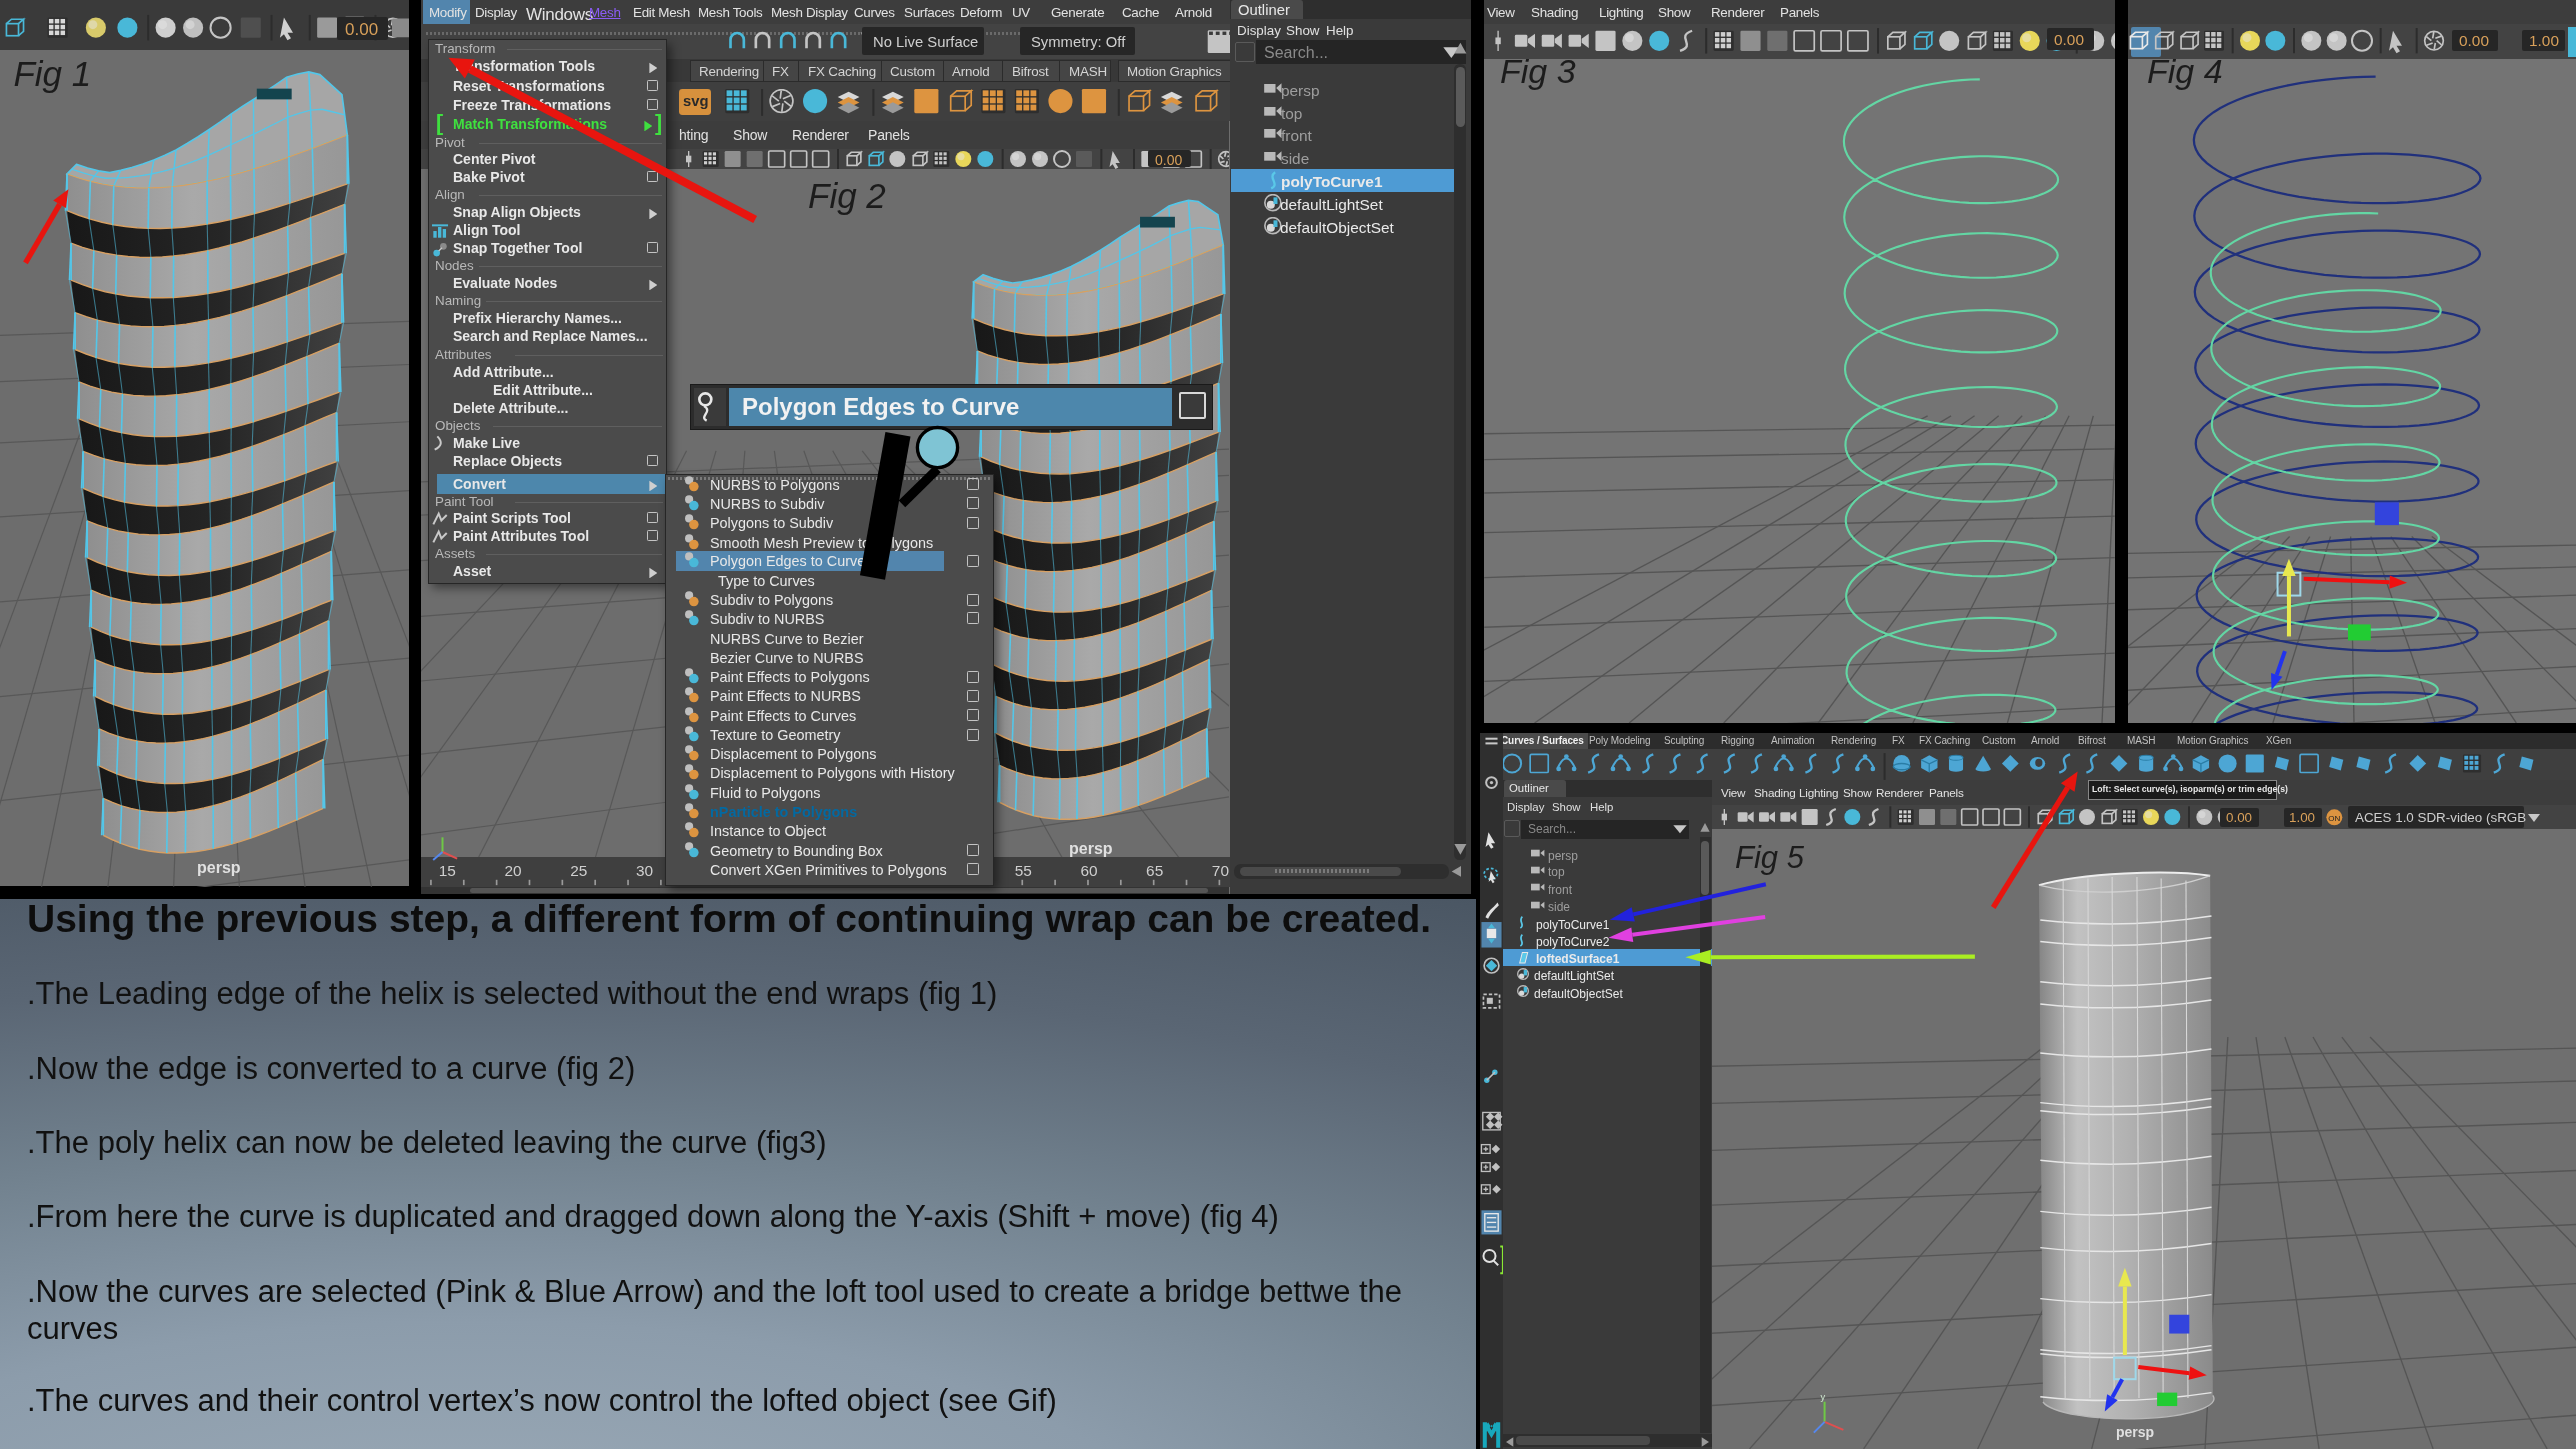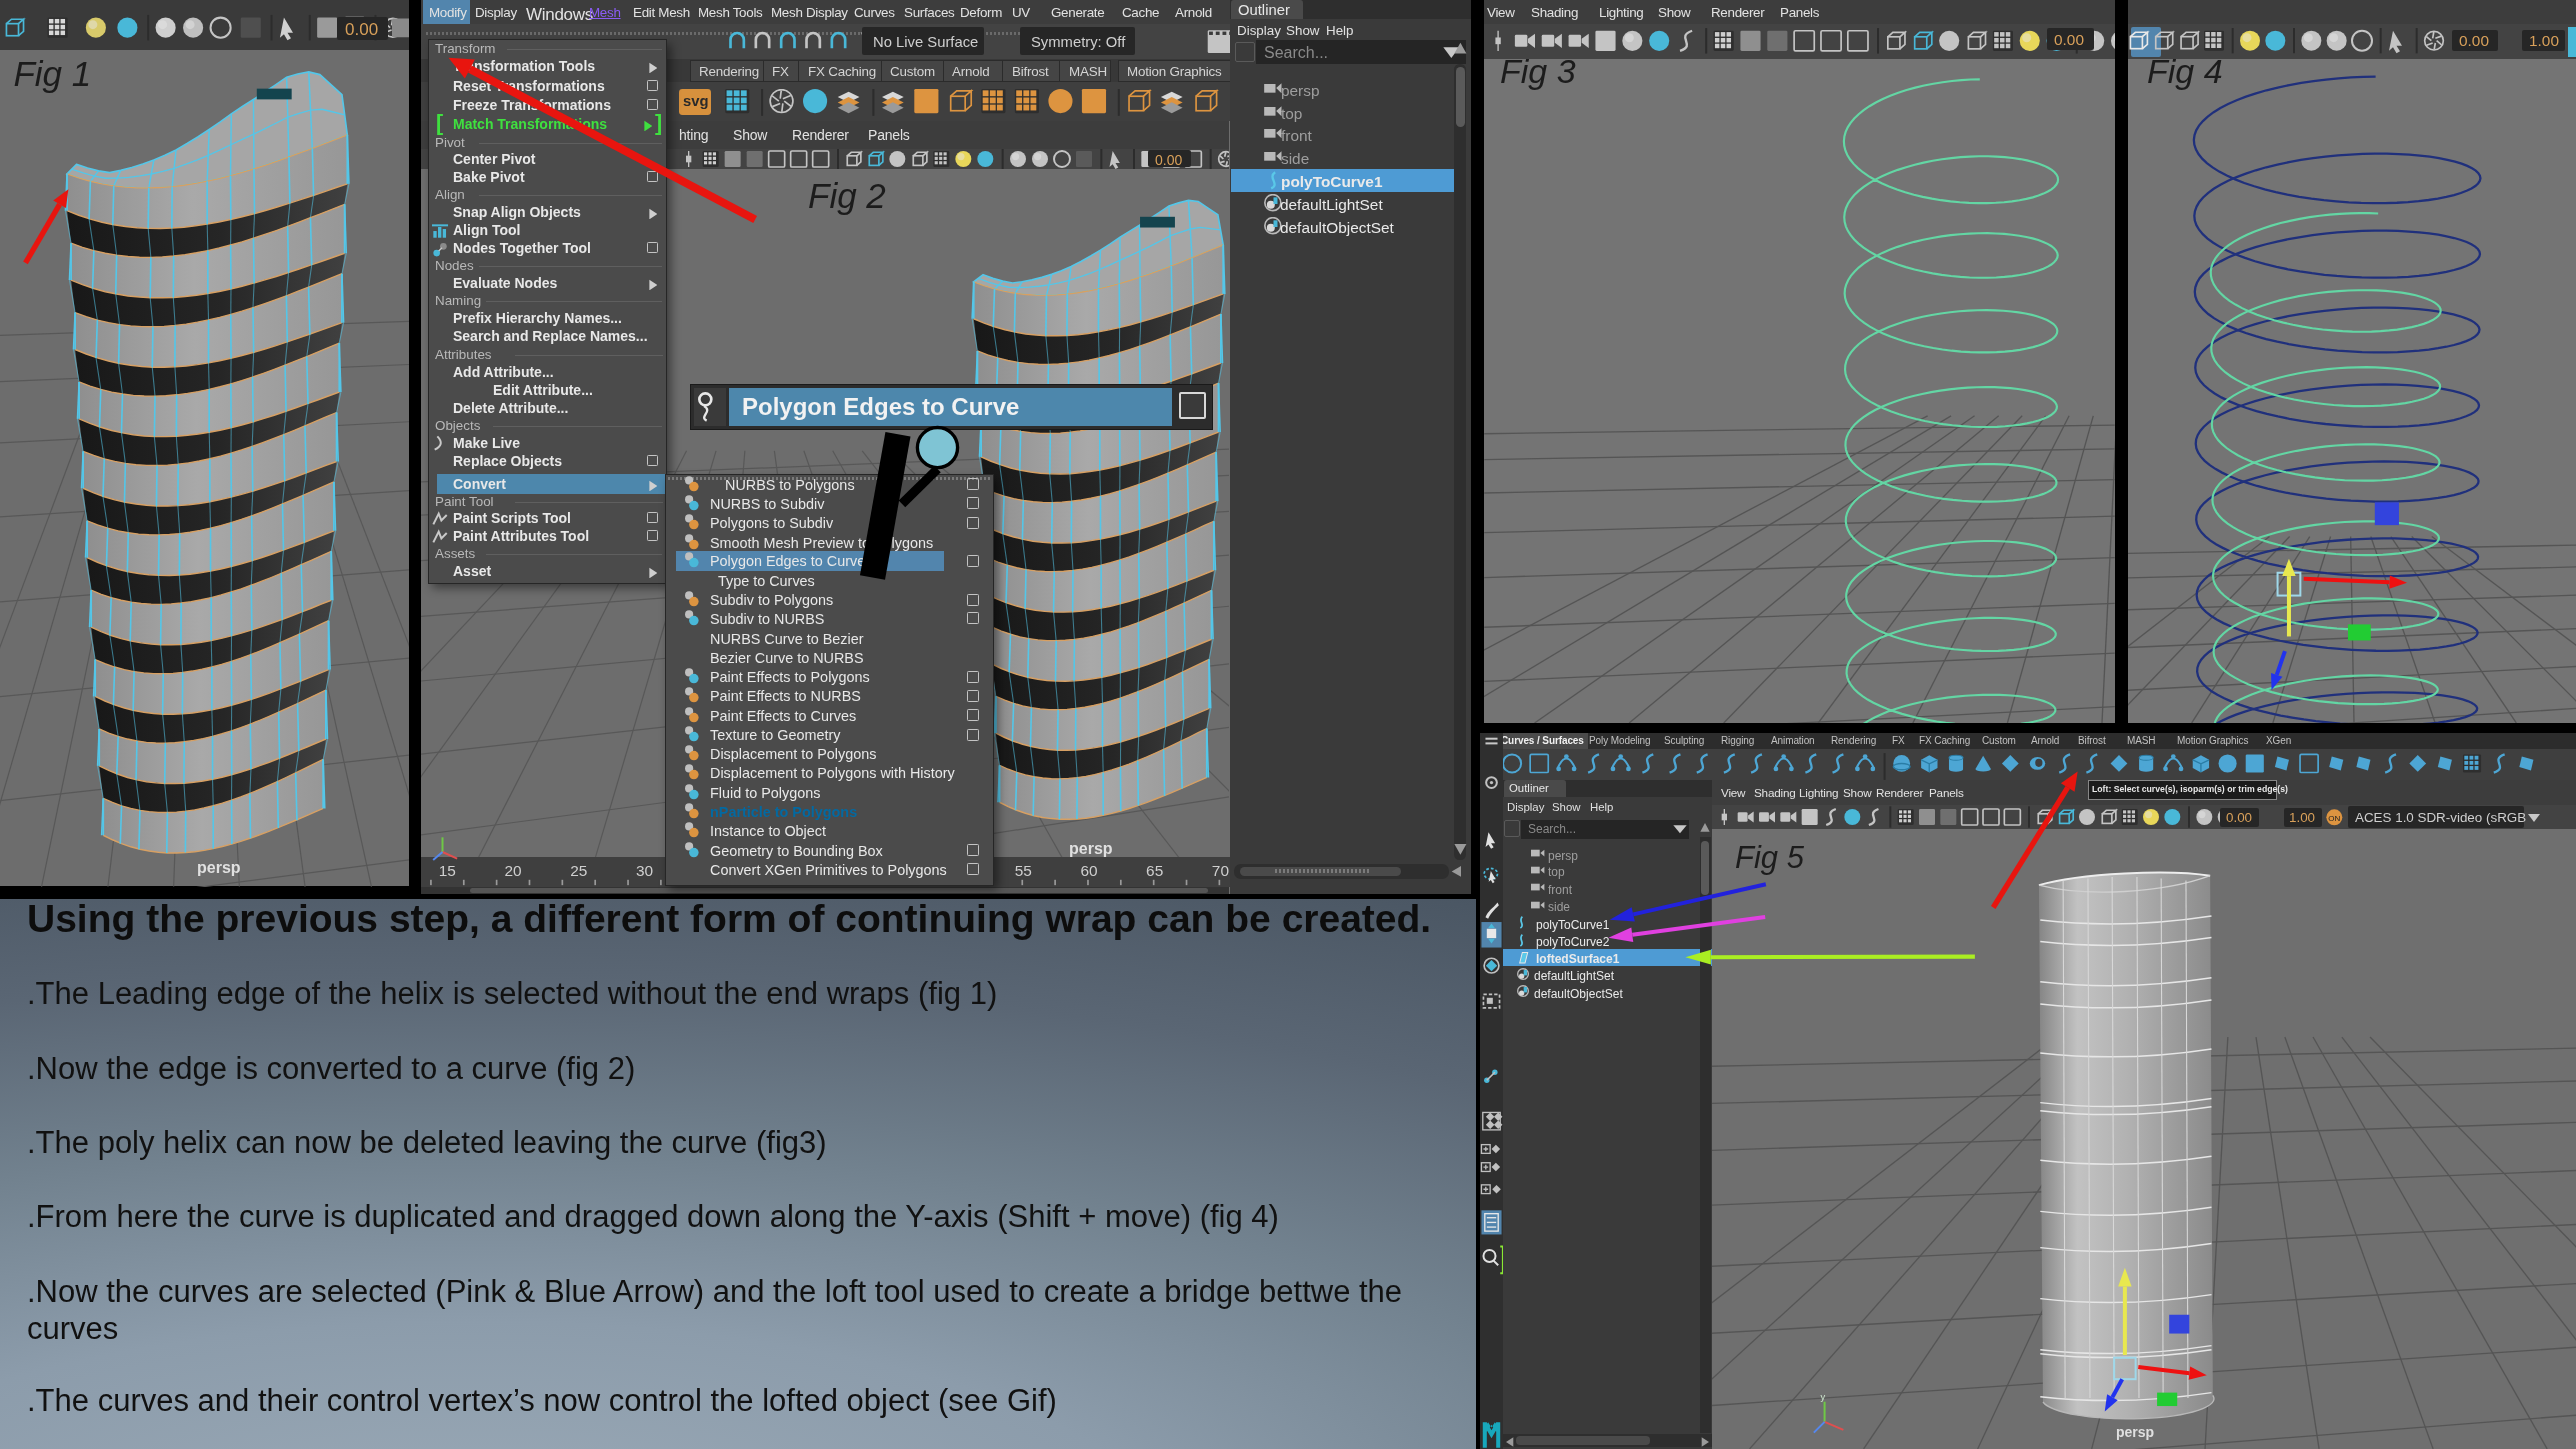--- a/index.html
+++ b/index.html
@@ -993,21 +993,21 @@
 <svg style="position:absolute;left:648px;top:208px;" width="9.4" height="10.7" viewBox="0 0 14 16">
     <path d="M2,1 L14,9 L2,17 Z" fill="#cfcfcf"></path>
   </svg>
 <div class="txt" style="left:453px;top:222px;font-size:14px;color:#e8e8e8;font-weight:700;">Align Tool</div>
 <svg style="position:absolute;left:432px;top:223px;" width="17.4" height="17.4" viewBox="0 0 26 26">
     <rect x="2" y="12" width="5" height="10" fill="#49b8d8"></rect>
     <rect x="9" y="6" width="5" height="16" fill="#49b8d8"></rect>
     <rect x="16" y="9" width="5" height="13" fill="#49b8d8"></rect>
     <rect x="0" y="2" width="24" height="3" fill="#49b8d8"></rect>
   </svg>
-<div class="txt" style="left:453px;top:240px;font-size:14px;color:#e8e8e8;font-weight:700;">Nodes Together Tool</div>
+<div class="txt" style="left:453px;top:240px;font-size:14px;color:#e8e8e8;font-weight:700;">Snap Together Tool</div>
 <div class="abs" style="left:647px;top:242px;width:10.7px;height:10.7px;border:1.3px solid #c4c4c4;border-radius:1.3px;"></div>
 <svg style="position:absolute;left:432px;top:241px;" width="17.4" height="17.4" viewBox="0 0 26 26">
     <circle cx="7" cy="18" r="5" fill="#49b8d8"></circle>
     <circle cx="17" cy="8" r="5" fill="#8a8a8a"></circle>
     <path d="M10,15 L15,10" stroke="#c9c9c9" stroke-width="2"></path>
   </svg>
 <div class="txt" style="left:435px;top:258px;font-size:13.4px;color:#b9b9b9;font-weight:400;">Nodes</div>
 <div class="abs" style="left:479px;top:266px;width:183px;height:0.7px;background:#5f5f5f;"></div>
 <div class="txt" style="left:453px;top:275px;font-size:14px;color:#e8e8e8;font-weight:700;">Evaluate Nodes</div>
 <svg style="position:absolute;left:648px;top:279px;" width="9.4" height="10.7" viewBox="0 0 14 16">
@@ -1048,21 +1048,21 @@
     <path d="M2,20 L10,4 L14,14 L22,6" fill="none" stroke="#c9c9c9" stroke-width="3"></path>
   </svg>
 <div class="txt" style="left:435px;top:546px;font-size:13.4px;color:#b9b9b9;font-weight:400;">Assets</div>
 <div class="abs" style="left:486px;top:554px;width:176px;height:0.7px;background:#5f5f5f;"></div>
 <div class="txt" style="left:453px;top:563px;font-size:14px;color:#e8e8e8;font-weight:700;">Asset</div>
 <svg style="position:absolute;left:648px;top:567px;" width="9.4" height="10.7" viewBox="0 0 14 16">
     <path d="M2,1 L14,9 L2,17 Z" fill="#cfcfcf"></path>
   </svg>
 <div class="abs" style="left:665px;top:474px;width:329px;height:412px;background:#4b4b4b;border:0.7px solid #262626;box-shadow:4px 5.4px 9.4px rgba(0,0,0,0.45);"></div>
 <div class="abs" style="left:668px;top:477px;width:323px;height:2.7px;background:repeating-linear-gradient(90deg,#7a7a7a 0 2px,#4b4b4b 2px 4px);"></div>
-<div class="txt" style="left:710px;top:477px;font-size:14.4px;color:#e8e8e8;font-weight:400;margin-left:15px;">NURBS to Polygons</div>
+<div class="txt" style="left:710px;top:477px;font-size:14.4px;color:#e8e8e8;font-weight:400;">NURBS to Polygons</div>
 <div class="abs" style="left:967px;top:478px;width:12px;height:12px;border:1.3px solid #c4c4c4;border-radius:1.3px;"></div>
 <svg style="position:absolute;left:683px;top:475px;" width="19" height="19" viewBox="0 0 28 28">
     <circle cx="9" cy="8" r="6" fill="#bfbfbf"></circle>
     <circle cx="16" cy="17" r="7" fill="#dd9440"></circle>
   </svg>
 <div class="txt" style="left:710px;top:496px;font-size:14.4px;color:#e8e8e8;font-weight:400;">NURBS to Subdiv</div>
 <div class="abs" style="left:967px;top:497px;width:12px;height:12px;border:1.3px solid #c4c4c4;border-radius:1.3px;"></div>
 <svg style="position:absolute;left:683px;top:494px;" width="19" height="19" viewBox="0 0 28 28">
     <circle cx="9" cy="8" r="6" fill="#bfbfbf"></circle>
     <circle cx="16" cy="17" r="7" fill="#49b8d8"></circle>

